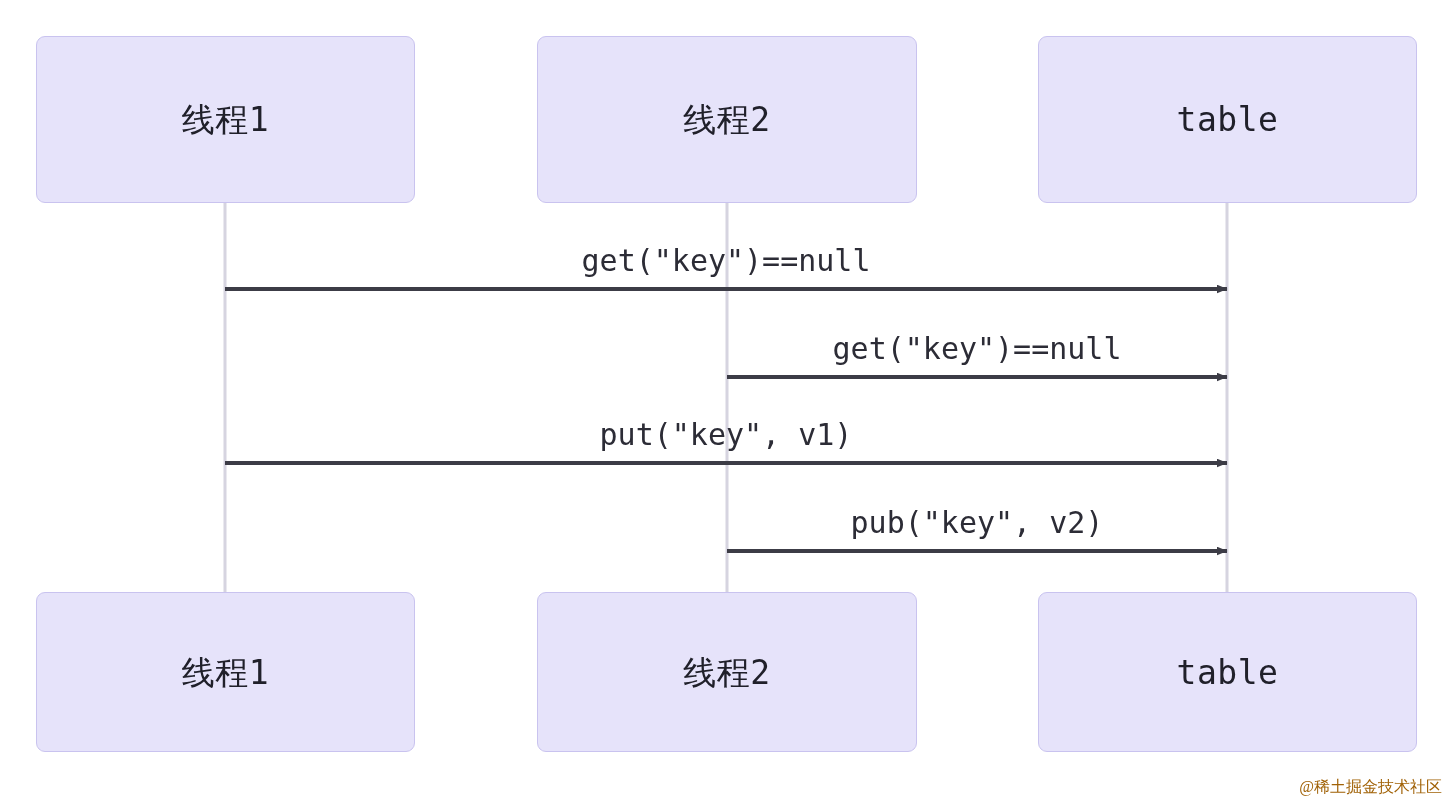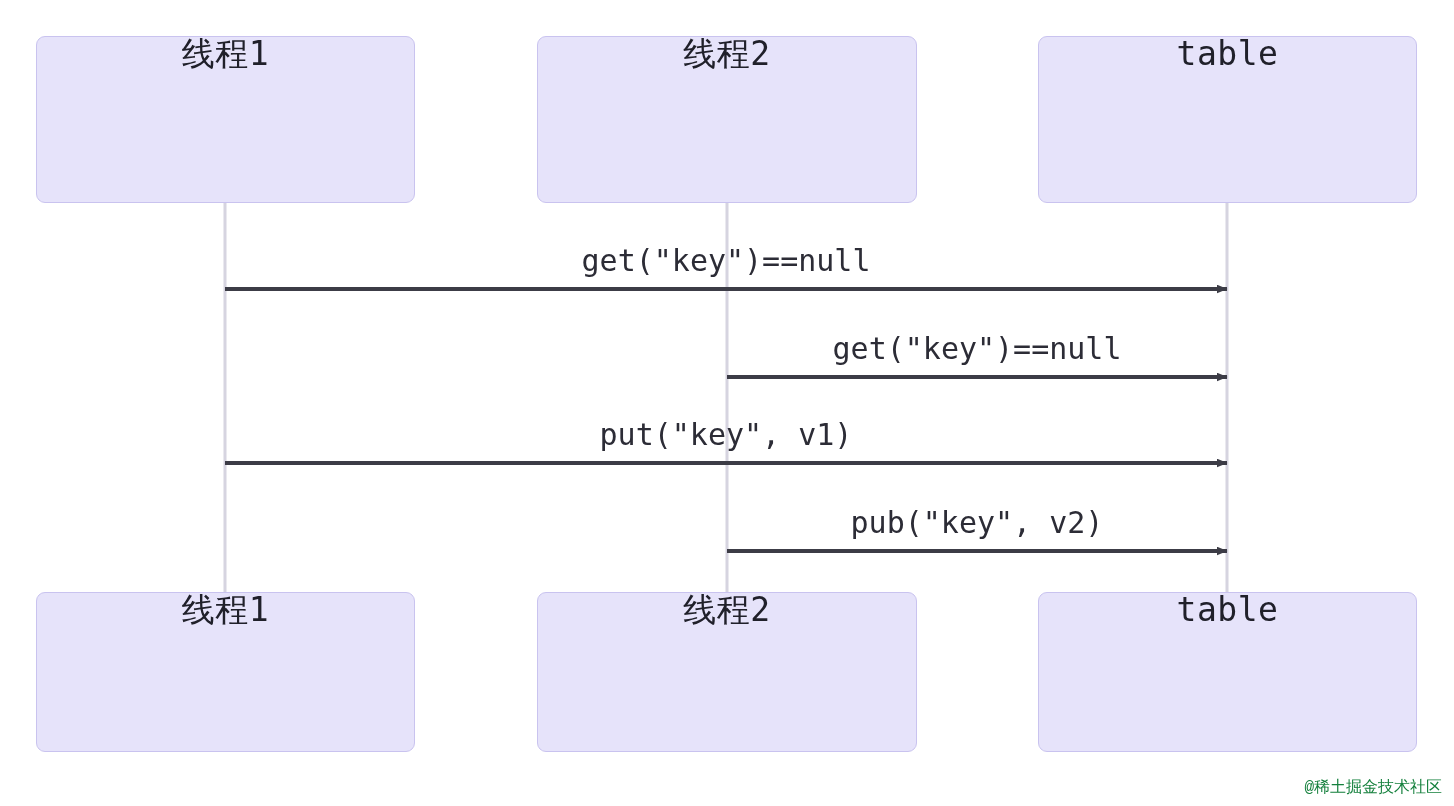--- a/index.html
+++ b/index.html
@@ -26,21 +26,21 @@
     width: 1454px;
     height: 806px;
   }
   .participant-box {
     position: absolute;
     box-sizing: border-box;
     background: #e6e3fa;
     border: 1.5px solid #c9c3ef;
     border-radius: 9px;
     display: flex;
-    align-items: flex-start;
+    align-items: center;
     justify-content: center;
   }
   .participant-label {
     font-family: "DejaVu Sans Mono", "Liberation Mono", monospace;
     font-size: 33px;
     color: #20202a;
     letter-spacing: 0.5px;
     line-height: 1;
     white-space: nowrap;
   }
@@ -50,23 +50,23 @@
     font-size: 30px;
     color: #2c2c36;
     white-space: nowrap;
     transform: translateX(-50%);
     line-height: 1;
   }
   .watermark {
     position: absolute;
     right: 12px;
     bottom: 8px;
-    font-family: Liberation Mono, monospace;
+    font-family: Liberation Serif, serif;
     font-size: 16px;
-    color: #15803d;
+    color: #a16207;
     white-space: nowrap;
   }
 </style>
 </head>
 <body>
 
 <div id="stage">
 
   <svg class="svg-layer" viewBox="0 0 1454 806" xmlns="http://www.w3.org/2000/svg">
     <defs>

